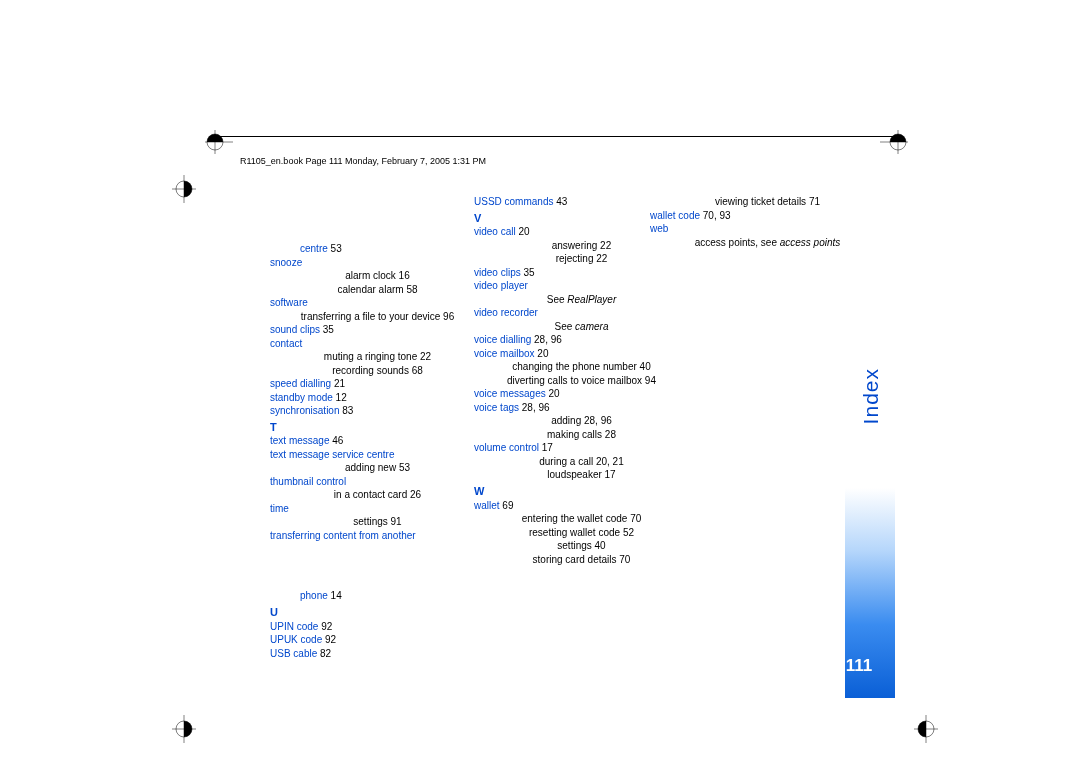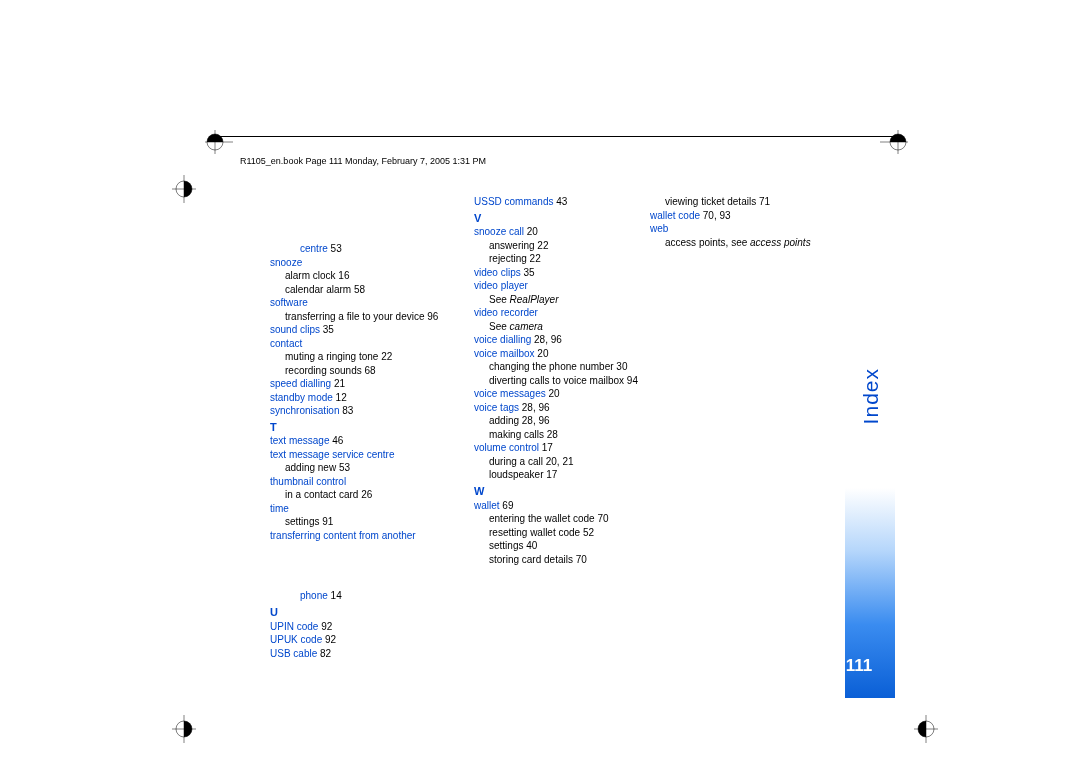--- a/index.html
+++ b/index.html
@@ -46,21 +46,21 @@
     top: 0;
     width: 200px;
   }
   .col1 { left: 0; }
   .col2 { left: 204px; }
   .col3 { left: 380px; width: 220px; }
   .entry { white-space: nowrap; }
   .blue { color: #0047cc; }
   .black { color: #000; }
   .italic { font-style: italic; }
-  .indent1 { padding-left: 15px; }
+  .indent1 { padding-left: 15px; text-align: center; }
   .indent2 { padding-left: 30px; margin-top: 47px; }
   .letter { color: #0047cc; font-weight: bold; font-size: 11px; margin-top: 2px; }
   .side-tab {
     position: absolute;
     right: 185px;
     bottom: 65px;
     width: 50px;
     height: 330px;
   }
   .tab-gradient {
@@ -165,31 +165,31 @@
       <div class="entry"><span class="blue">transferring content from another</span></div>
       <div class="entry indent2"><span class="blue">phone</span><span class="black"> 14</span></div>
       <div class="letter"><span class="blue">U</span></div>
       <div class="entry"><span class="blue">UPIN code</span><span class="black"> 92</span></div>
       <div class="entry"><span class="blue">UPUK code</span><span class="black"> 92</span></div>
       <div class="entry"><span class="blue">USB cable</span><span class="black"> 82</span></div>
     </div>
   <div class="col col2">
       <div class="entry"><span class="blue">USSD commands</span><span class="black"> 43</span></div>
       <div class="letter"><span class="blue">V</span></div>
-      <div class="entry"><span class="blue">snooze call</span><span class="black"> 20</span></div>
+      <div class="entry"><span class="blue">video call</span><span class="black"> 20</span></div>
       <div class="entry indent1"><span class="black">answering 22</span></div>
       <div class="entry indent1"><span class="black">rejecting 22</span></div>
       <div class="entry"><span class="blue">video clips</span><span class="black"> 35</span></div>
       <div class="entry"><span class="blue">video player</span></div>
       <div class="entry indent1"><span class="black">See </span><span class="black italic">RealPlayer</span></div>
       <div class="entry"><span class="blue">video recorder</span></div>
       <div class="entry indent1"><span class="black">See </span><span class="black italic">camera</span></div>
       <div class="entry"><span class="blue">voice dialling</span><span class="black"> 28, 96</span></div>
       <div class="entry"><span class="blue">voice mailbox</span><span class="black"> 20</span></div>
-      <div class="entry indent1"><span class="black">changing the phone number 30</span></div>
+      <div class="entry indent1"><span class="black">changing the phone number 40</span></div>
       <div class="entry indent1"><span class="black">diverting calls to voice mailbox 94</span></div>
       <div class="entry"><span class="blue">voice messages</span><span class="black"> 20</span></div>
       <div class="entry"><span class="blue">voice tags</span><span class="black"> 28, 96</span></div>
       <div class="entry indent1"><span class="black">adding 28, 96</span></div>
       <div class="entry indent1"><span class="black">making calls 28</span></div>
       <div class="entry"><span class="blue">volume control</span><span class="black"> 17</span></div>
       <div class="entry indent1"><span class="black">during a call 20, 21</span></div>
       <div class="entry indent1"><span class="black">loudspeaker 17</span></div>
       <div class="letter"><span class="blue">W</span></div>
       <div class="entry"><span class="blue">wallet</span><span class="black"> 69</span></div>

